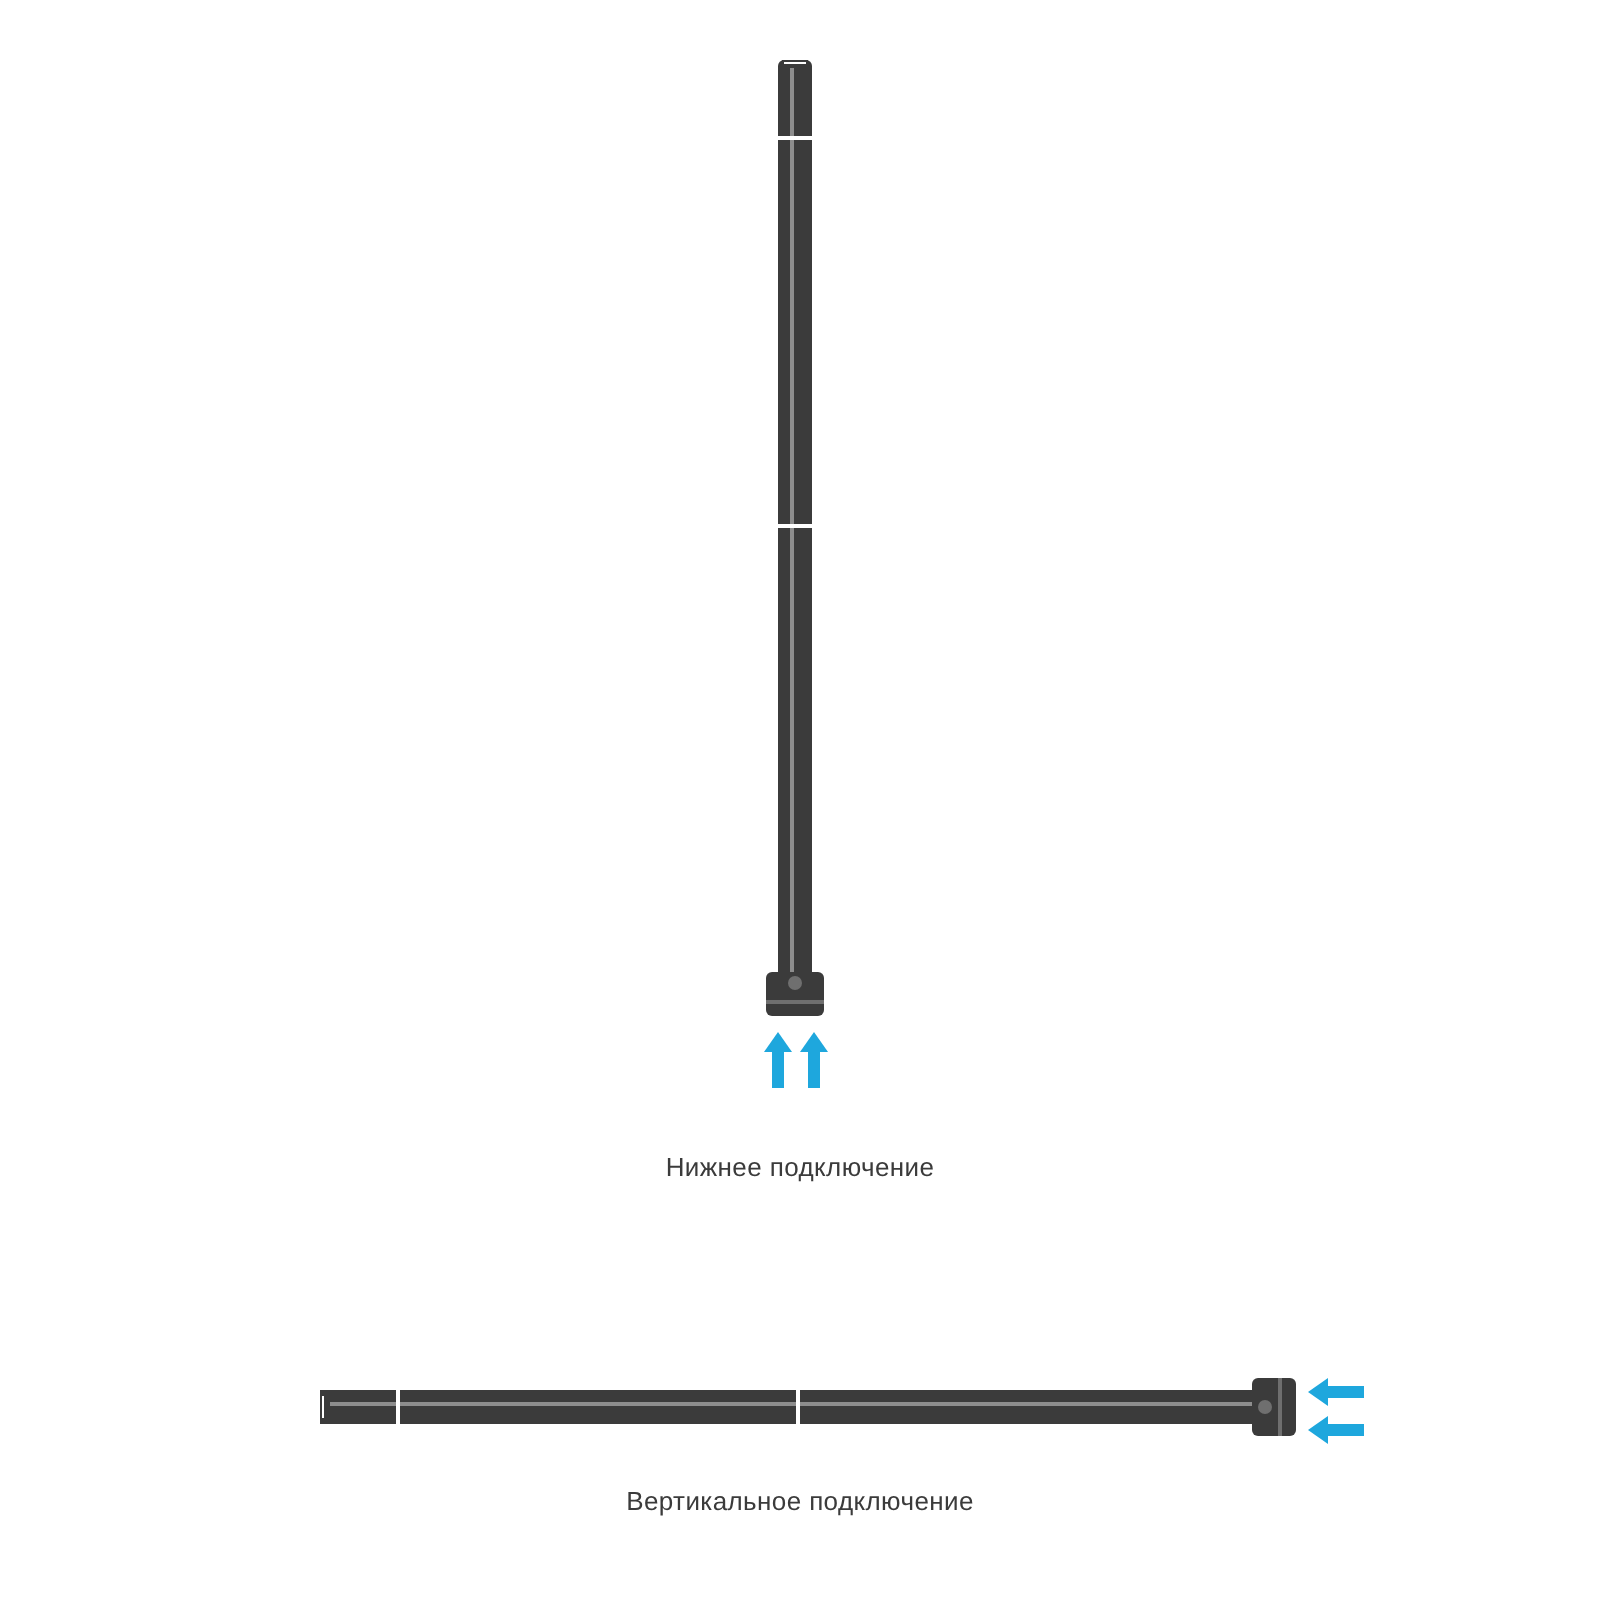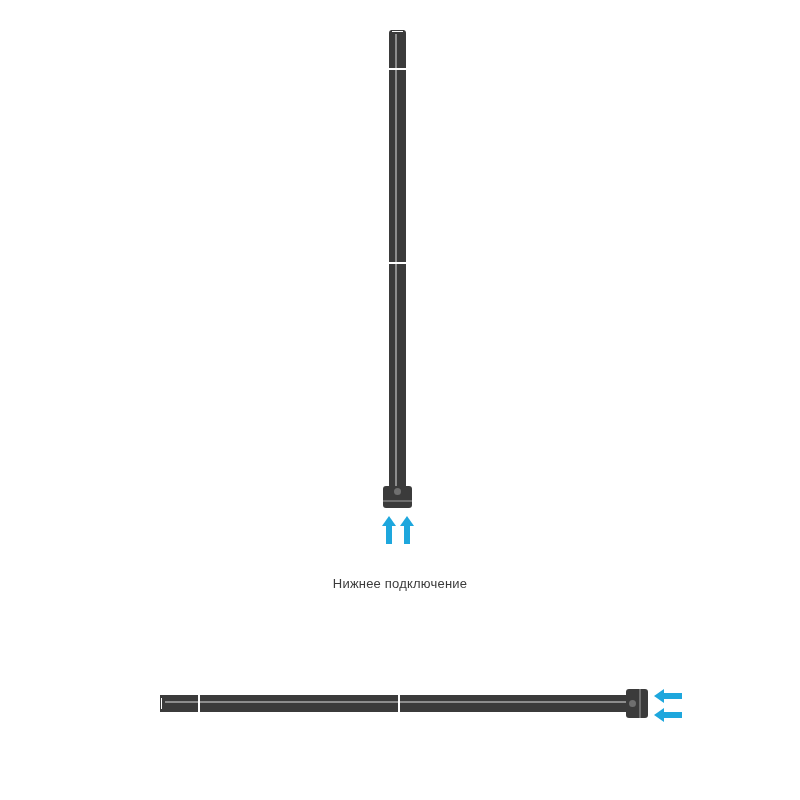--- a/index.html
+++ b/index.html
@@ -267,14 +267,15 @@
     <div class="arrow-left" style="left:654px; top:76px;">
       <div class="head"></div>
       <div class="tail"></div>
     </div>
     <div class="arrow-left" style="left:654px; top:95px;">
       <div class="head"></div>
       <div class="tail"></div>
     </div>
   </div>
 
+  <div class="caption caption-2">Вертикальное подключение</div>
 
 </div>
 
 </body></html>

